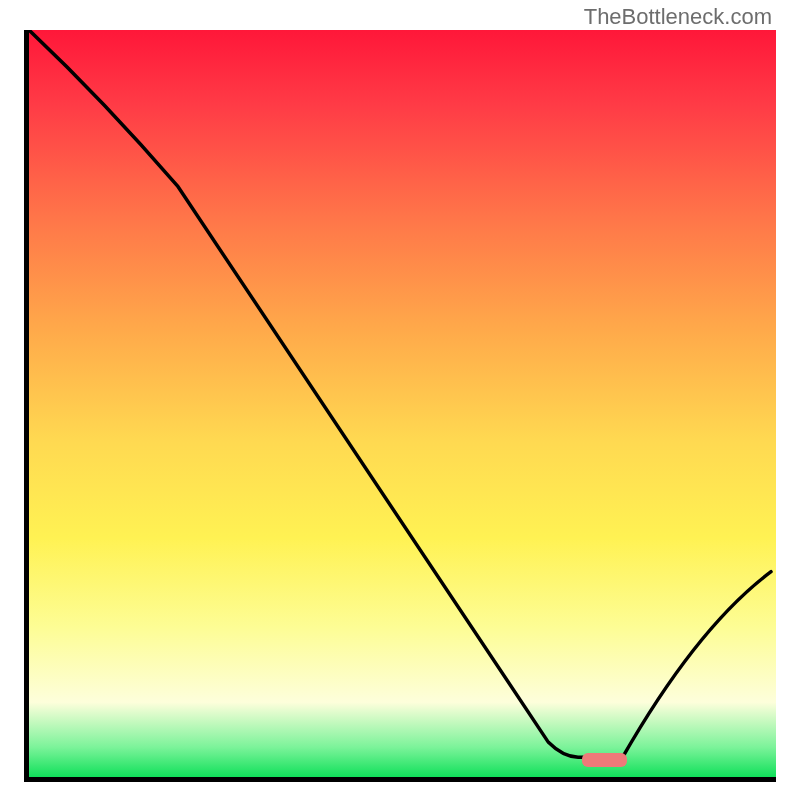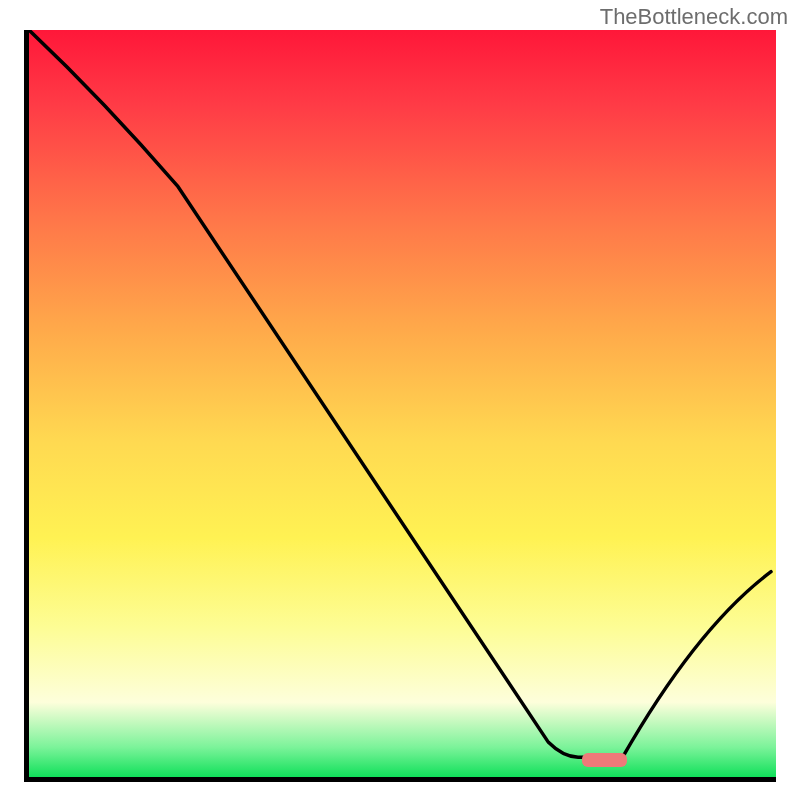--- a/index.html
+++ b/index.html
@@ -7,21 +7,21 @@
     padding: 0;
     width: 800px;
     height: 800px;
     background: #ffffff;
     font-family: Arial, Helvetica, sans-serif;
     position: relative;
   }
   .watermark {
     position: absolute;
     top: 4px;
-    right: 12px;
+    right: 28px;
     color: #6d6d6d;
     font-size: 22px;
     font-weight: 400;
     z-index: 10;
   }
   .plot-area {
     position: absolute;
     left: 24px;
     top: 30px;
     width: 752px;

